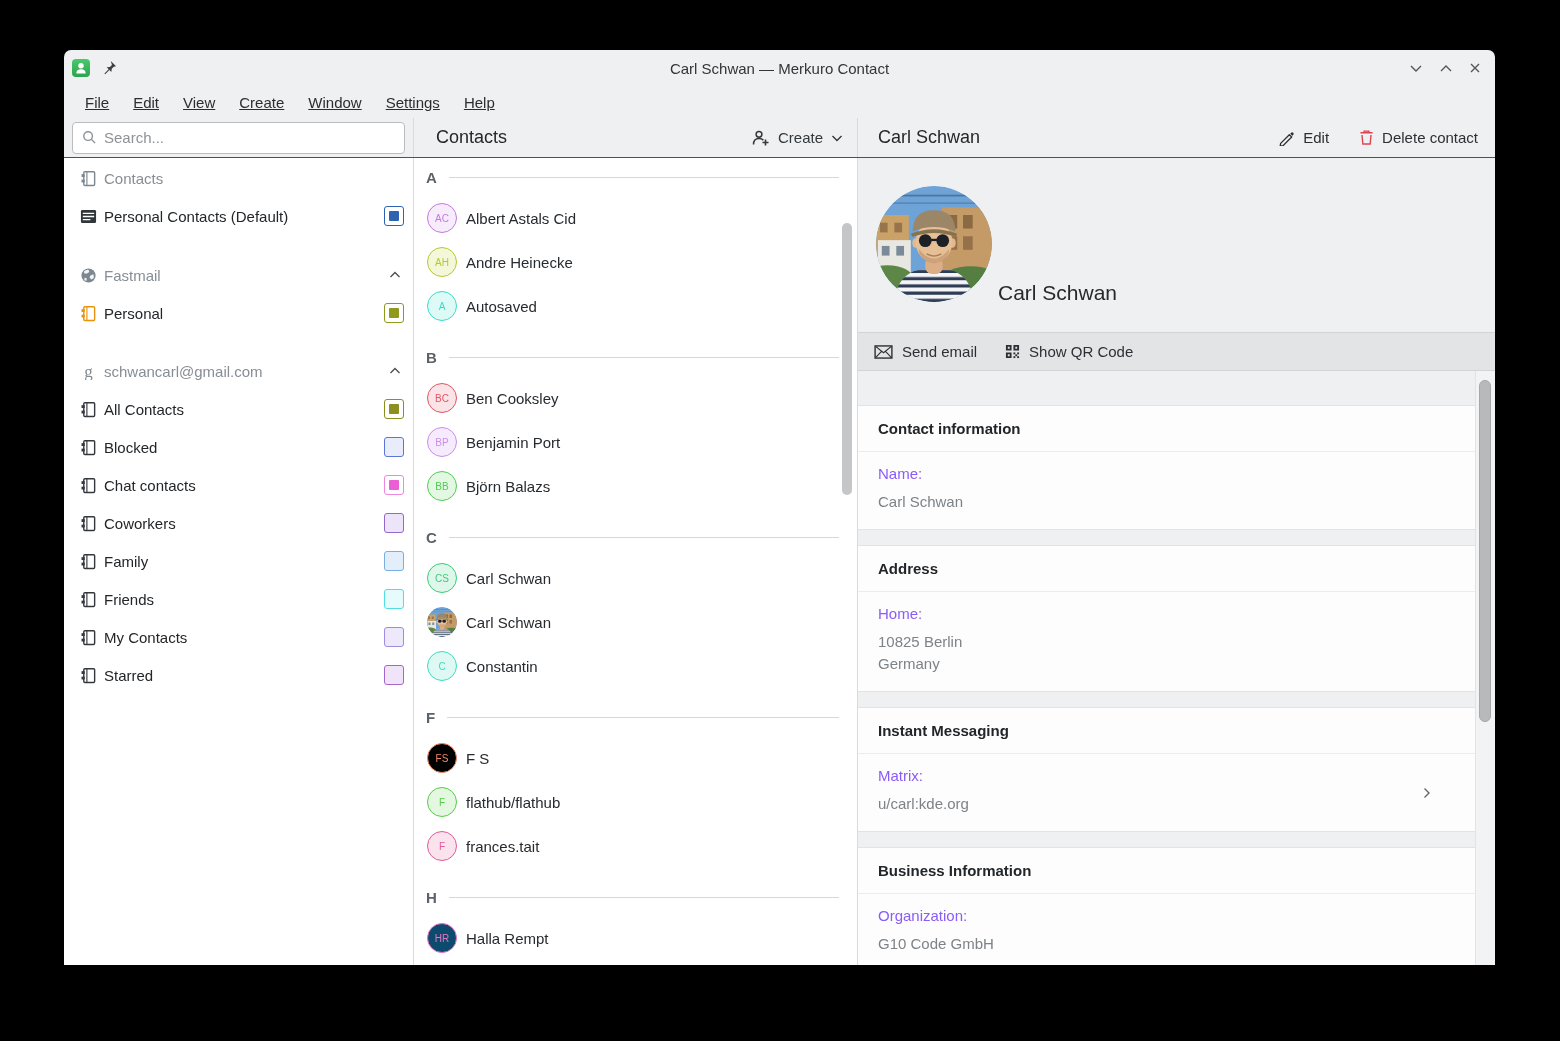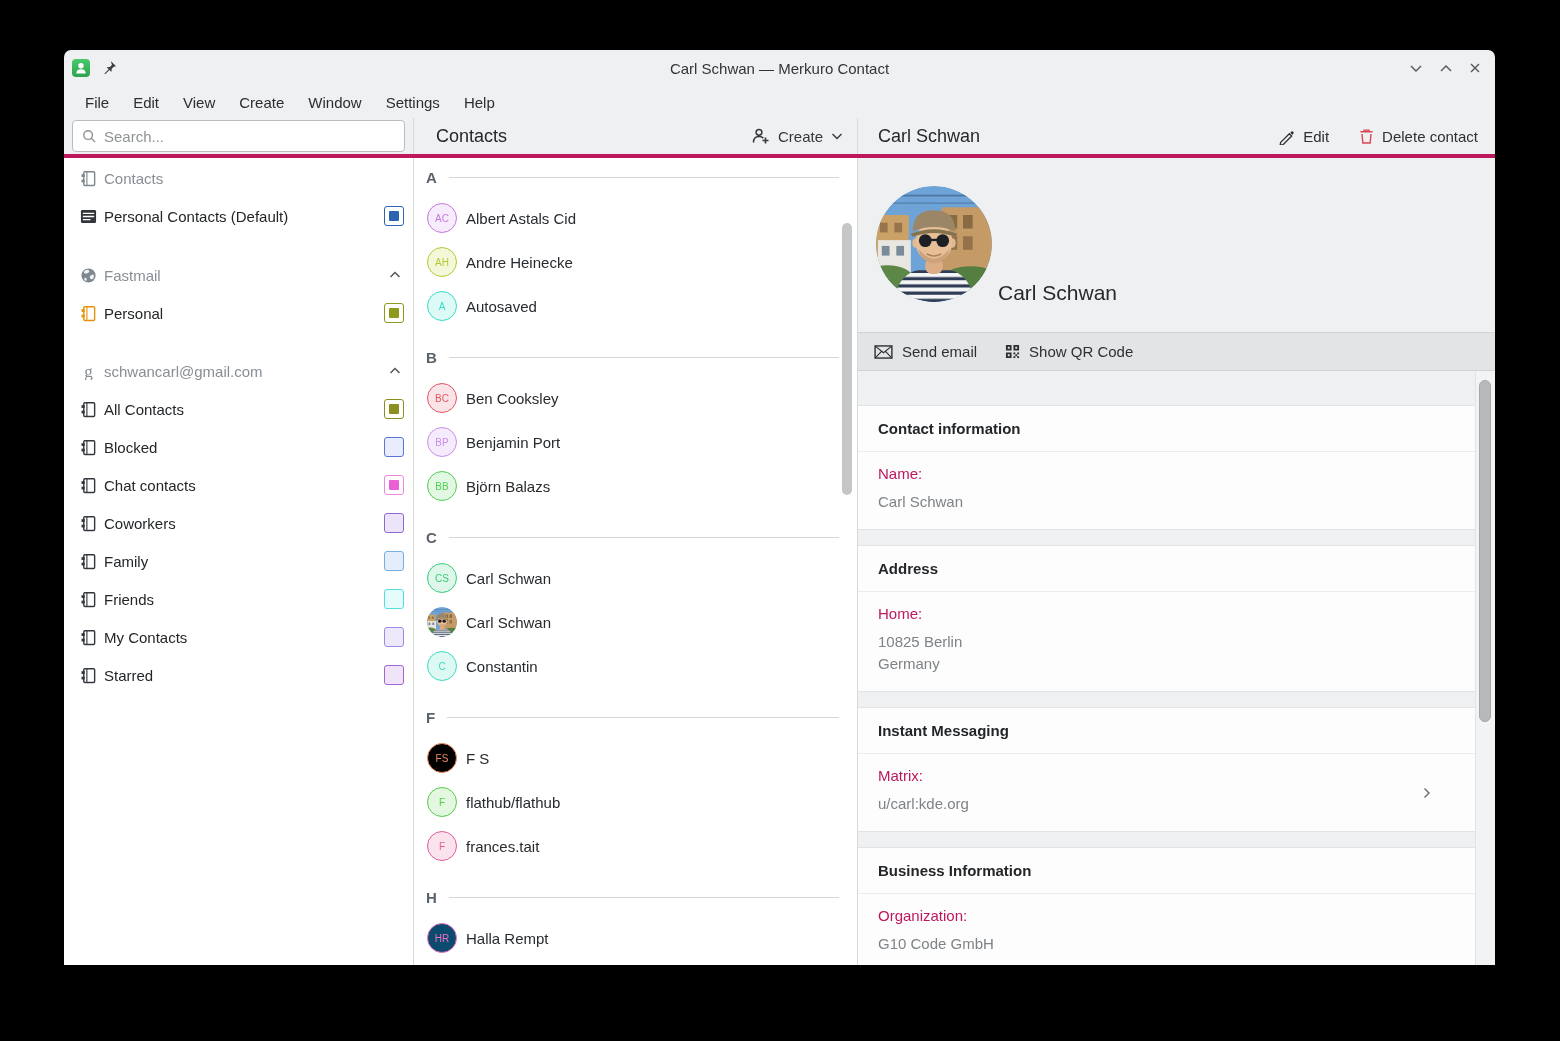--- a/index.html
+++ b/index.html
@@ -15,24 +15,24 @@
   .titlebar { height:36px; position:relative; }
   .app-icon { position:absolute; left:8px; top:9px; width:18px; height:18px; }
   .pin-icon { position:absolute; left:38px; top:10px; color:#3b4045; }
   .titlebar-title { position:absolute; left:0; right:0; top:0; height:36px;
                     display:flex; align-items:center; justify-content:center; color:#31363b; }
   .win-controls { position:absolute; right:14px; top:0; height:36px; display:flex; gap:16px; align-items:center; color:#53575b; }
   .win-btn { display:flex; align-items:center; }
 
   
   .menubar { height:32px; display:flex; align-items:center; padding-left:10px; gap:2px; }
-  .menu-item { padding:4px 11px; border-radius:3px; color:#2a2e32; }
+  .menu-item { padding:4px 11px; border-radius:3px; color:#2a2e32;text-decoration:underline; }
 
   
-  .toprow { height:40px; display:flex; border-bottom:4px solid #be185d; }
+  .toprow { height:40px; display:flex; border-bottom:1px solid #be185d; }
   .toprow-sidebar { width:350px; border-right:1px solid #d9dadb; display:flex; align-items:center; padding:0 8px; }
   .search-field { flex:1; height:32px; background:#fff; border:1px solid #b9bdbf; border-radius:4px;
                   display:flex; align-items:center; padding:0 9px; gap:7px; color:#8e9396; }
   .toprow-middle { width:444px; border-right:1px solid #d9dadb; display:flex; align-items:center;
                    justify-content:space-between; padding:0 14px 0 22px; }
   .panel-title { font-size:18px; color:#25282b; }
   .create-button { display:flex; align-items:center; gap:8px; color:#33383d; }
   .toprow-right { flex:1; display:flex; align-items:center; padding:0 17px 0 20px; }
   .header-actions { margin-left:auto; display:flex; gap:30px; }
   .action-button { display:flex; align-items:center; gap:8px; color:#2c3034; }
@@ -72,21 +72,21 @@
   .tb-button { display:flex; align-items:center; gap:9px; color:#2c3034; }
 
   .detail-content { position:relative; height:594px; padding:34px 20px 0 0; overflow:hidden; }
   .scroll-track { position:absolute; right:0; top:0; bottom:0; width:20px; background:#f2f3f4; border-left:1px solid #e2e3e4; }
   .scroll-thumb { position:absolute; right:4px; top:9px; width:12px; height:342px; border-radius:6px;
                   background:#b7b9bb; border:1px solid #a5a7a9; }
 
   .card { background:#fdfdfd; border-top:1px solid #e2e3e4; border-bottom:1px solid #e2e3e4; margin-bottom:15px; }
   .card-header { height:46px; display:flex; align-items:center; padding:0 20px; font-weight:bold; color:#232629; border-bottom:1px solid #ececec; }
   .card-row { position:relative; padding:13px 40px 16px 20px; }
-  .row-label { color:#be185d; margin-bottom:9px; }
+  .row-label { color:#8b5cf6; margin-bottom:9px; }
   .row-value { color:#7e8387; line-height:22px; }
   .row-chevron { position:absolute; right:44px; top:50%; transform:translateY(-50%); color:#63686c; display:flex; }
 </style>
 </head>
 <body>
 
 <svg width="0" height="0" style="position:absolute" aria-hidden="true">
   <defs>
     <pattern id="stripes" width="10" height="7.5" patternUnits="userSpaceOnUse">
       <rect width="10" height="7.5" fill="#f4f5f6"></rect>

